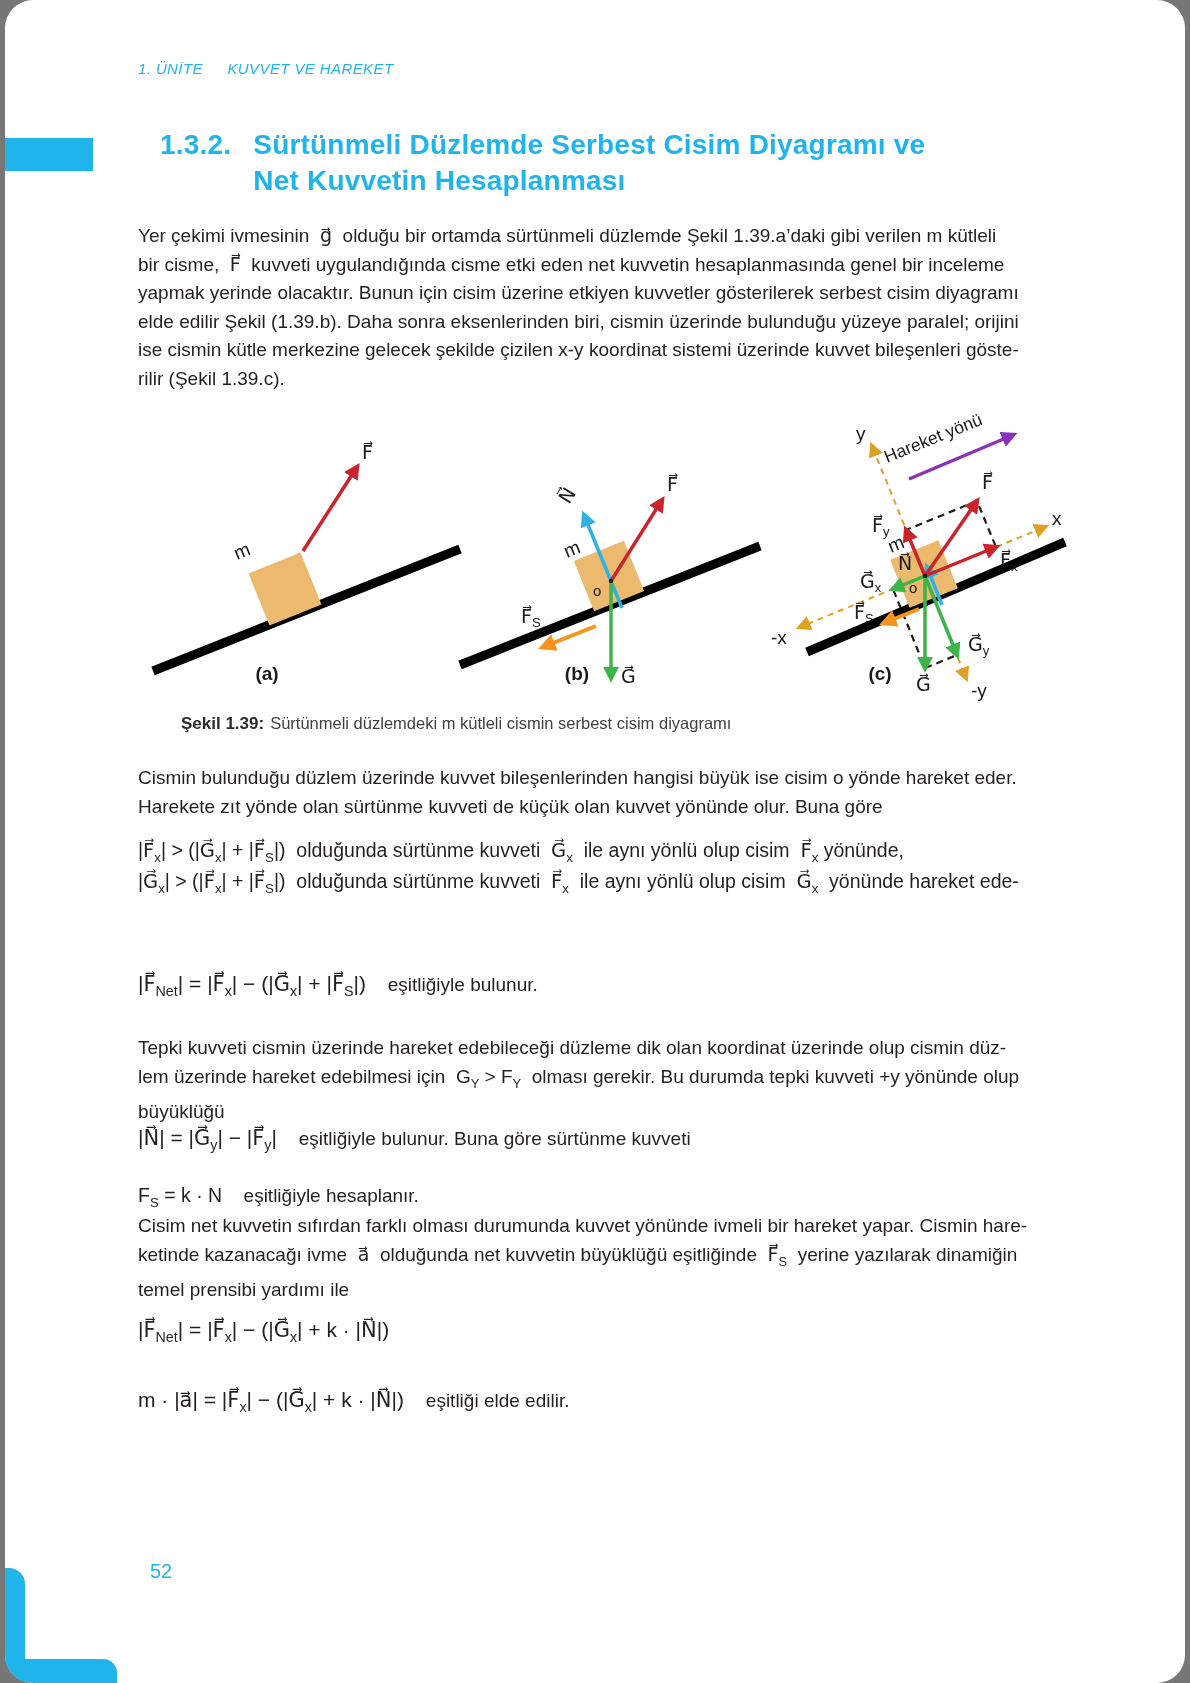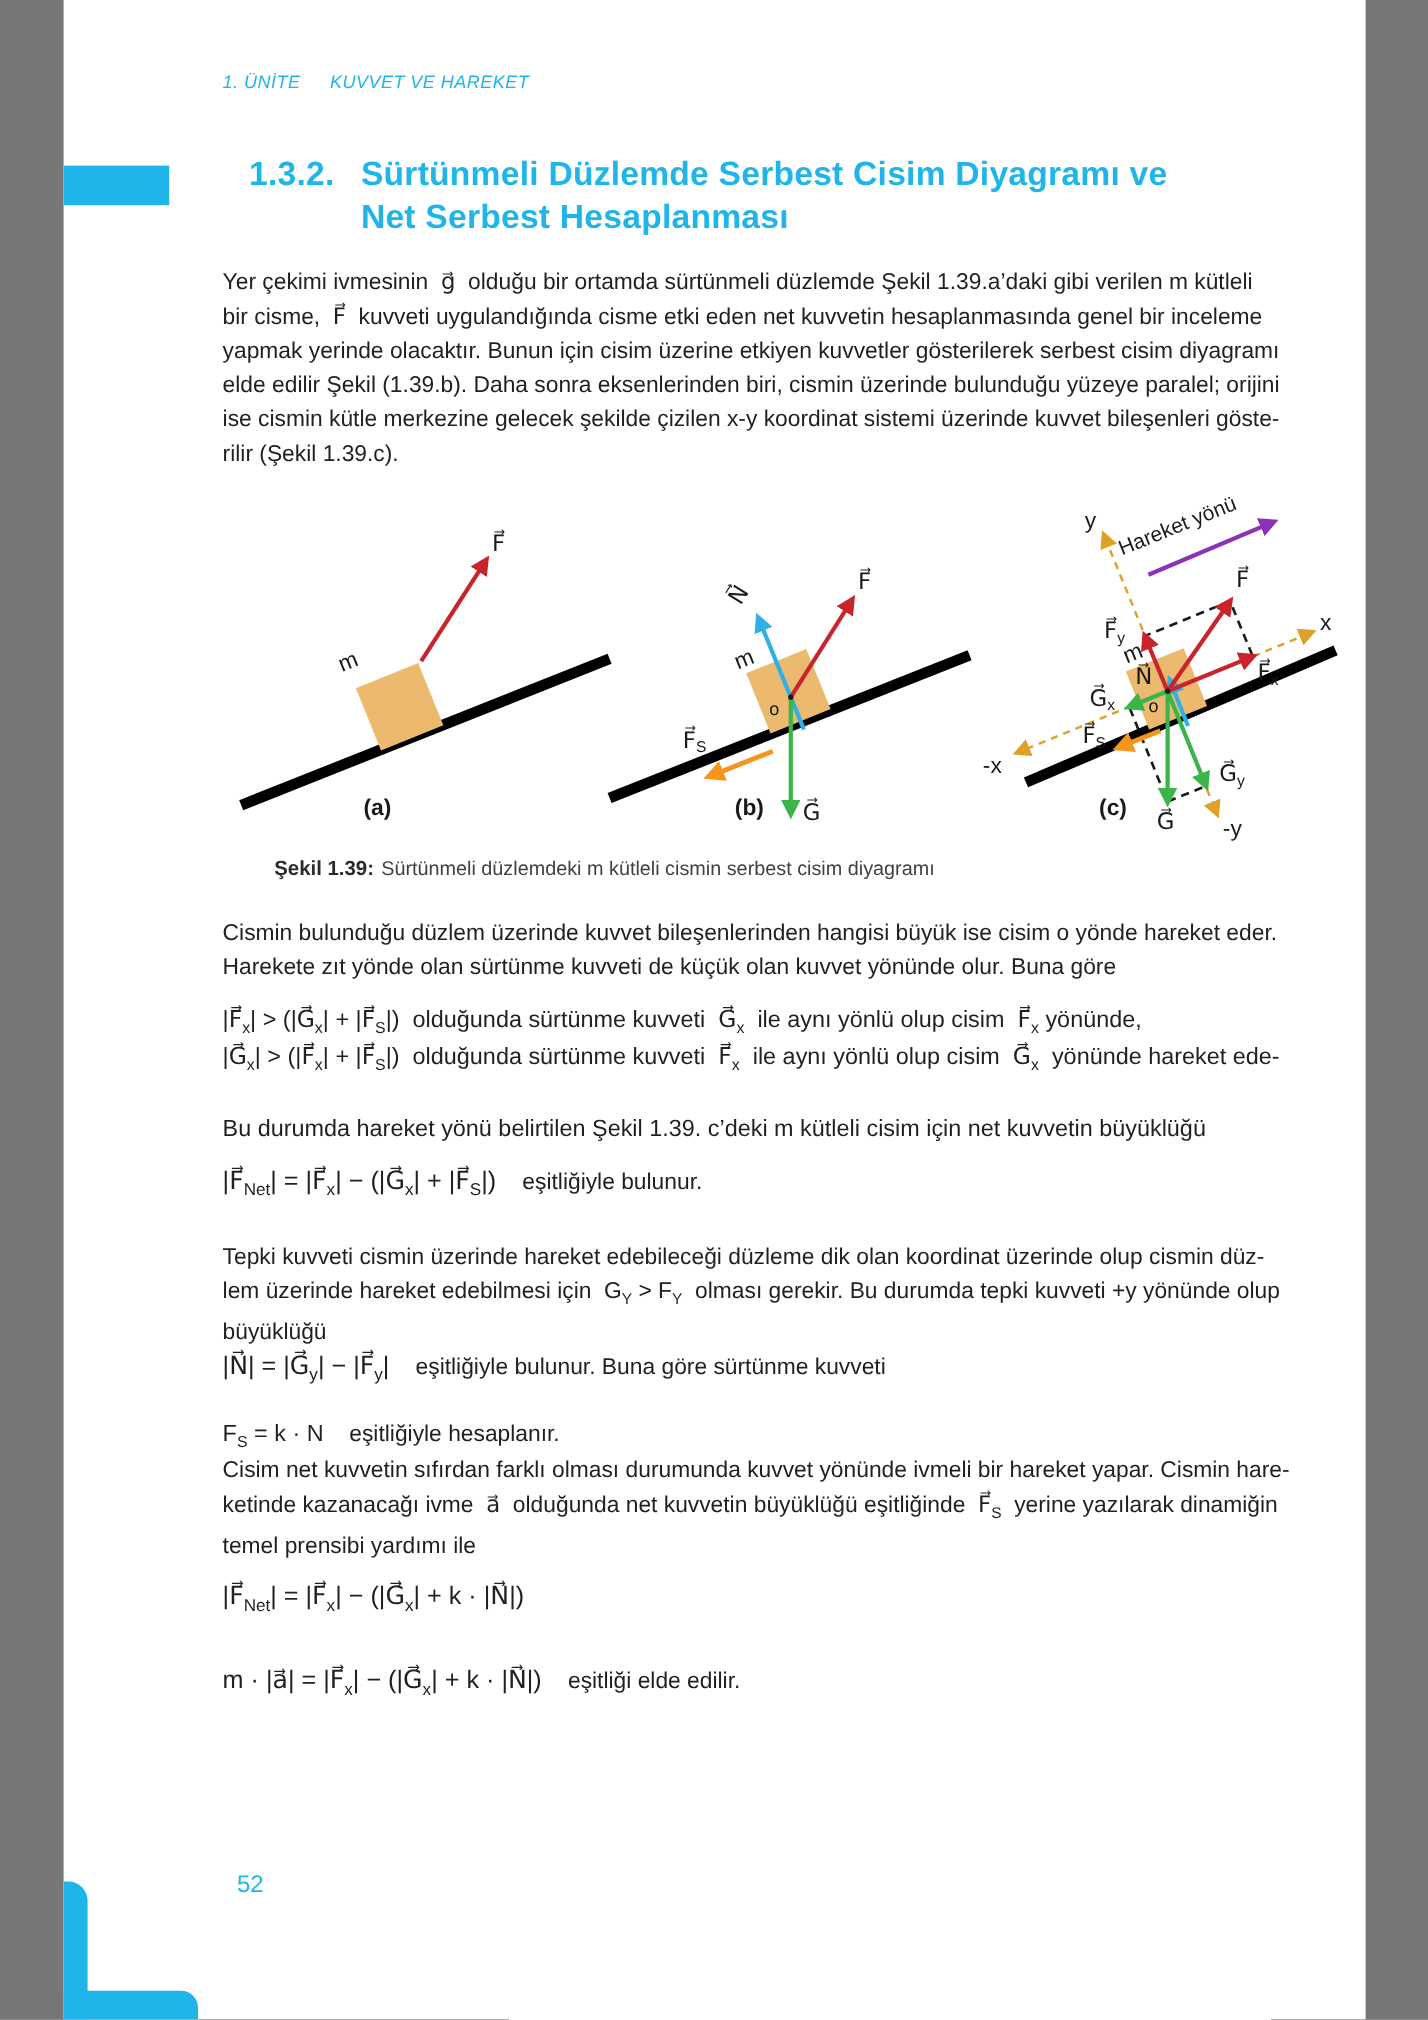--- a/index.html
+++ b/index.html
@@ -1,23 +1,24 @@
 <!DOCTYPE html>
 <html lang="tr" style="--accent: #1FB5EA; --ink: #231F20; --caption_gray: #414042; --block: #ECBA6F; --red: #C9242B; --green: #3BB44A; --cyan: #2EB2E6; --orange: #F7941E; --gold: #DFA125; --purple: #8A33B8;"><head>
 <meta charset="utf-8">
 <style>
   html,body{margin:0;padding:0;background:#777;}
   .page{
     position:relative;
-    width:1085px;height:1683px;
+    width:1180px;height:1683px;
     background:#ffffff;
     margin:0 auto;
     font-family:"Liberation Sans","DejaVu Sans",sans-serif;
     color:var(--ink,#231F20);
     overflow:hidden;
+    border-radius:28px;
   }
   .band-top{
     position:absolute;left:0;top:138px;width:88px;height:33px;
     background:var(--accent,#1FB5EA);
   }
   .running-head{
     position:absolute;left:133px;top:60px;
     font-size:15px;font-style:italic;color:var(--accent,#1FB5EA);
     letter-spacing:.4px;white-space:nowrap;
   }
@@ -112,21 +113,21 @@
 
   <div class="running-head">
     <span class="unit-label">1. ÜNİTE</span>
     <span class="unit-title">KUVVET VE HAREKET</span>
   </div>
 
   <div class="section-title">
     <span>1.3.2.</span>
     <span>
       <span>Sürtünmeli Düzlemde Serbest Cisim Diyagramı ve</span><br>
-      <span>Net Serbest Hesaplanması</span>
+      <span>Net Kuvvetin Hesaplanması</span>
     </span>
   </div>
 
   <div class="para" style="top:222px">Yer çekimi ivmesinin&nbsp; g⃗ &nbsp;olduğu bir ortamda sürtünmeli düzlemde Şekil 1.39.a’daki gibi verilen m kütleli<br>bir cisme,&nbsp; F⃗ &nbsp;kuvveti uygulandığında cisme etki eden net kuvvetin hesaplanmasında genel bir inceleme<br>yapmak yerinde olacaktır. Bunun için cisim üzerine etkiyen kuvvetler gösterilerek serbest cisim diyagramı<br>elde edilir Şekil (1.39.b). Daha sonra eksenlerinden biri, cismin üzerinde bulunduğu yüzeye paralel; orijini<br>ise cismin kütle merkezine gelecek şekilde çizilen x-y koordinat sistemi üzerinde kuvvet bileşenleri göste-<br>rilir (Şekil 1.39.c).</div>
 
   <svg class="diag" style="left:130px;top:393px" width="340" height="300" viewBox="0 0 340 300">
     <line class="incline" x1="18" y1="278" x2="325" y2="156"></line>
     <rect class="block" x="122" y="168" width="56" height="56" transform="rotate(-22 150 196)"></rect>
     <text class="lbl" x="102" y="167" transform="rotate(-22 102 167)">m</text>
     <line class="arr stroke-red" x1="168" y1="158" x2="222" y2="74" marker-end="url(#ah-red)"></line>
@@ -200,21 +201,20 @@
   <div class="sub-label" style="left:853px">(c)</div>
 
   <div class="caption">
     <b>Şekil 1.39:</b><span class="cap-text">Sürtünmeli düzlemdeki m kütleli cismin serbest cisim diyagramı</span>
   </div>
 
   <div class="para" style="top:764px">Cismin bulunduğu düzlem üzerinde kuvvet bileşenlerinden hangisi büyük ise cisim o yönde hareket eder.<br>Harekete zıt yönde olan sürtünme kuvveti de küçük olan kuvvet yönünde olur. Buna göre</div>
 
   <div class="eqline" style="top:835px">|F⃗<sub>x</sub>| &gt; (|G⃗<sub>x</sub>| + |F⃗<sub>S</sub>|)&nbsp; olduğunda sürtünme kuvveti&nbsp; G⃗<sub>x</sub>&nbsp; ile aynı yönlü olup cisim&nbsp; F⃗<sub>x</sub> yönünde,</div>
   <div class="eqline" style="top:866px">|G⃗<sub>x</sub>| &gt; (|F⃗<sub>x</sub>| + |F⃗<sub>S</sub>|)&nbsp; olduğunda sürtünme kuvveti&nbsp; F⃗<sub>x</sub>&nbsp; ile aynı yönlü olup cisim&nbsp; G⃗<sub>x</sub>&nbsp; yönünde hareket ede-</div>
-  <div class="eqline" style="top:926px">Bu durumda hareket yönü belirtilen Şekil 1.39. c’deki m kütleli cisim için net kuvvetin büyüklüğü</div>
 
   <div class="eq" style="top:972px">
     <span class="math">|F⃗<sub>Net</sub>| = |F⃗<sub>x</sub>| − (|G⃗<sub>x</sub>| + |F⃗<sub>S</sub>|)</span>
     <span class="tail">eşitliğiyle bulunur.</span>
   </div>
 
   <div class="para" style="top:1034px">Tepki kuvveti cismin üzerinde hareket edebileceği düzleme dik olan koordinat üzerinde olup cismin düz-<br>lem üzerinde hareket edebilmesi için&nbsp; G<sub>Y</sub> &gt; F<sub>Y</sub> &nbsp;olması gerekir. Bu durumda tepki kuvveti +y yönünde olup<br>büyüklüğü</div>
 
   <div class="eq" style="top:1126px">
     <span class="math">|N⃗| = |G⃗<sub>y</sub>| − |F⃗<sub>y</sub>|</span>

